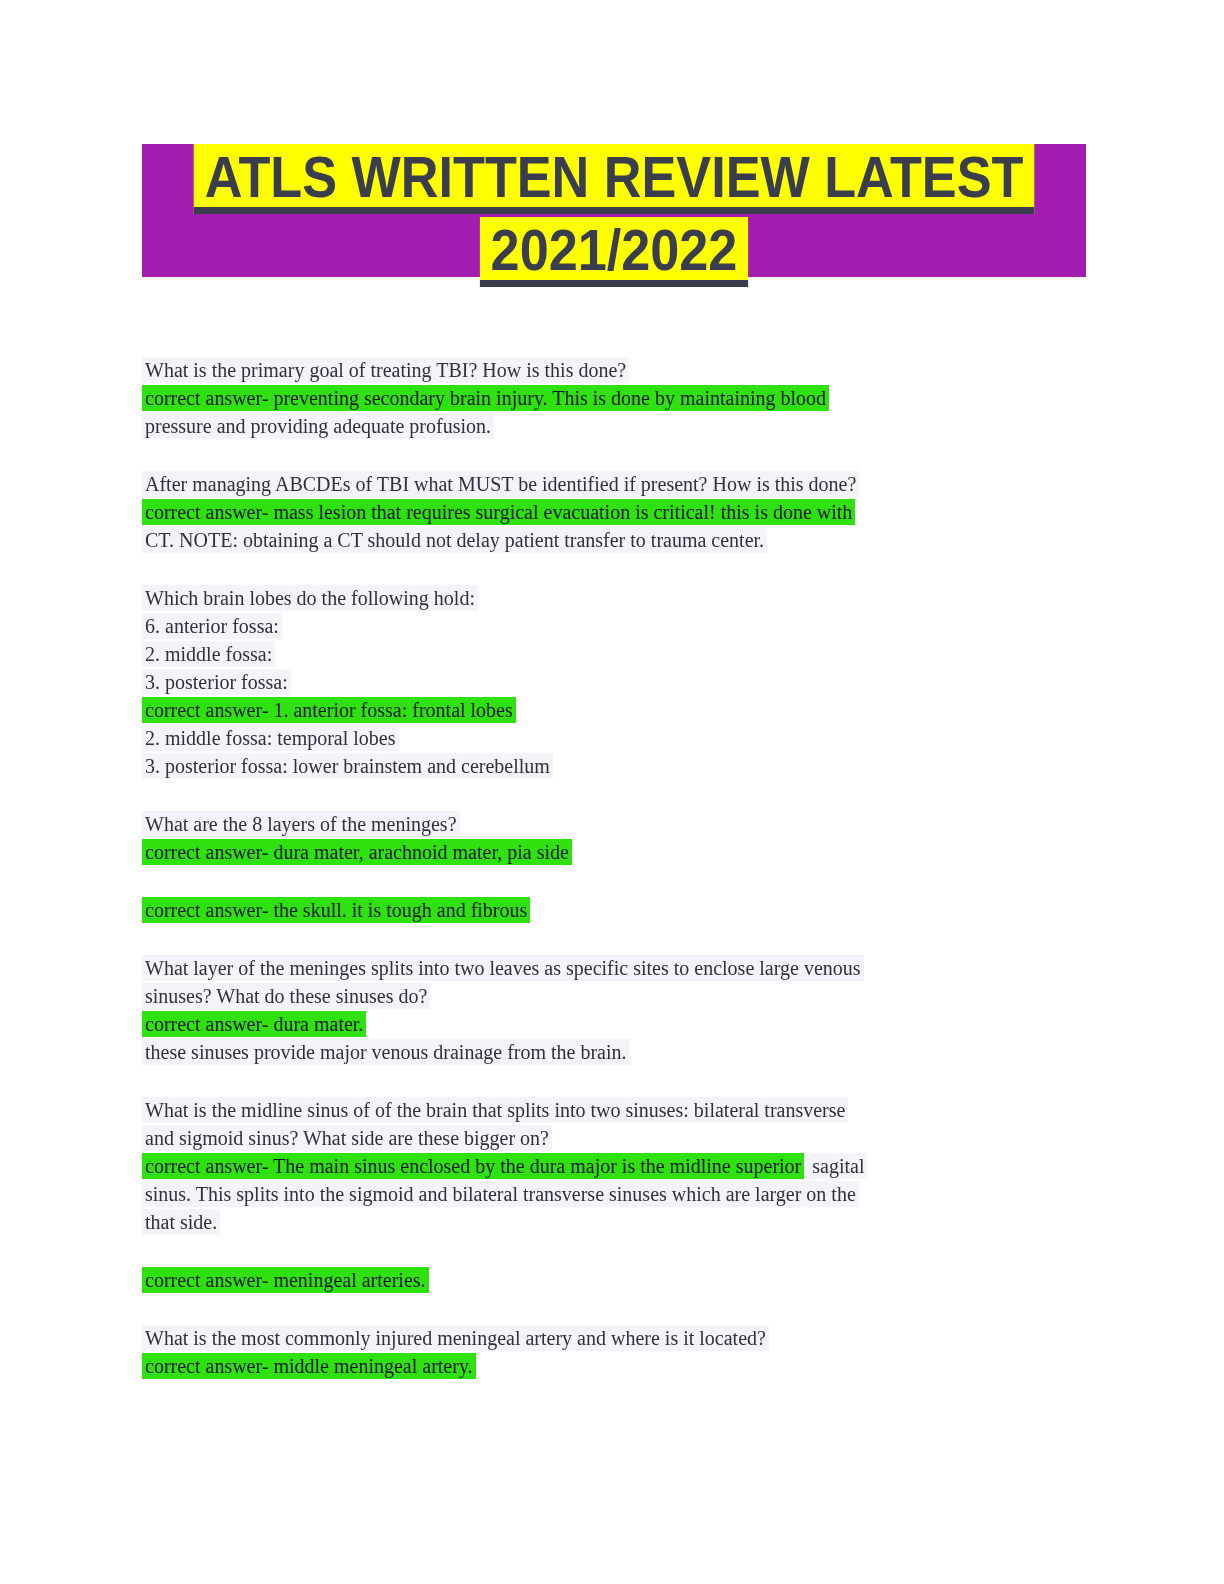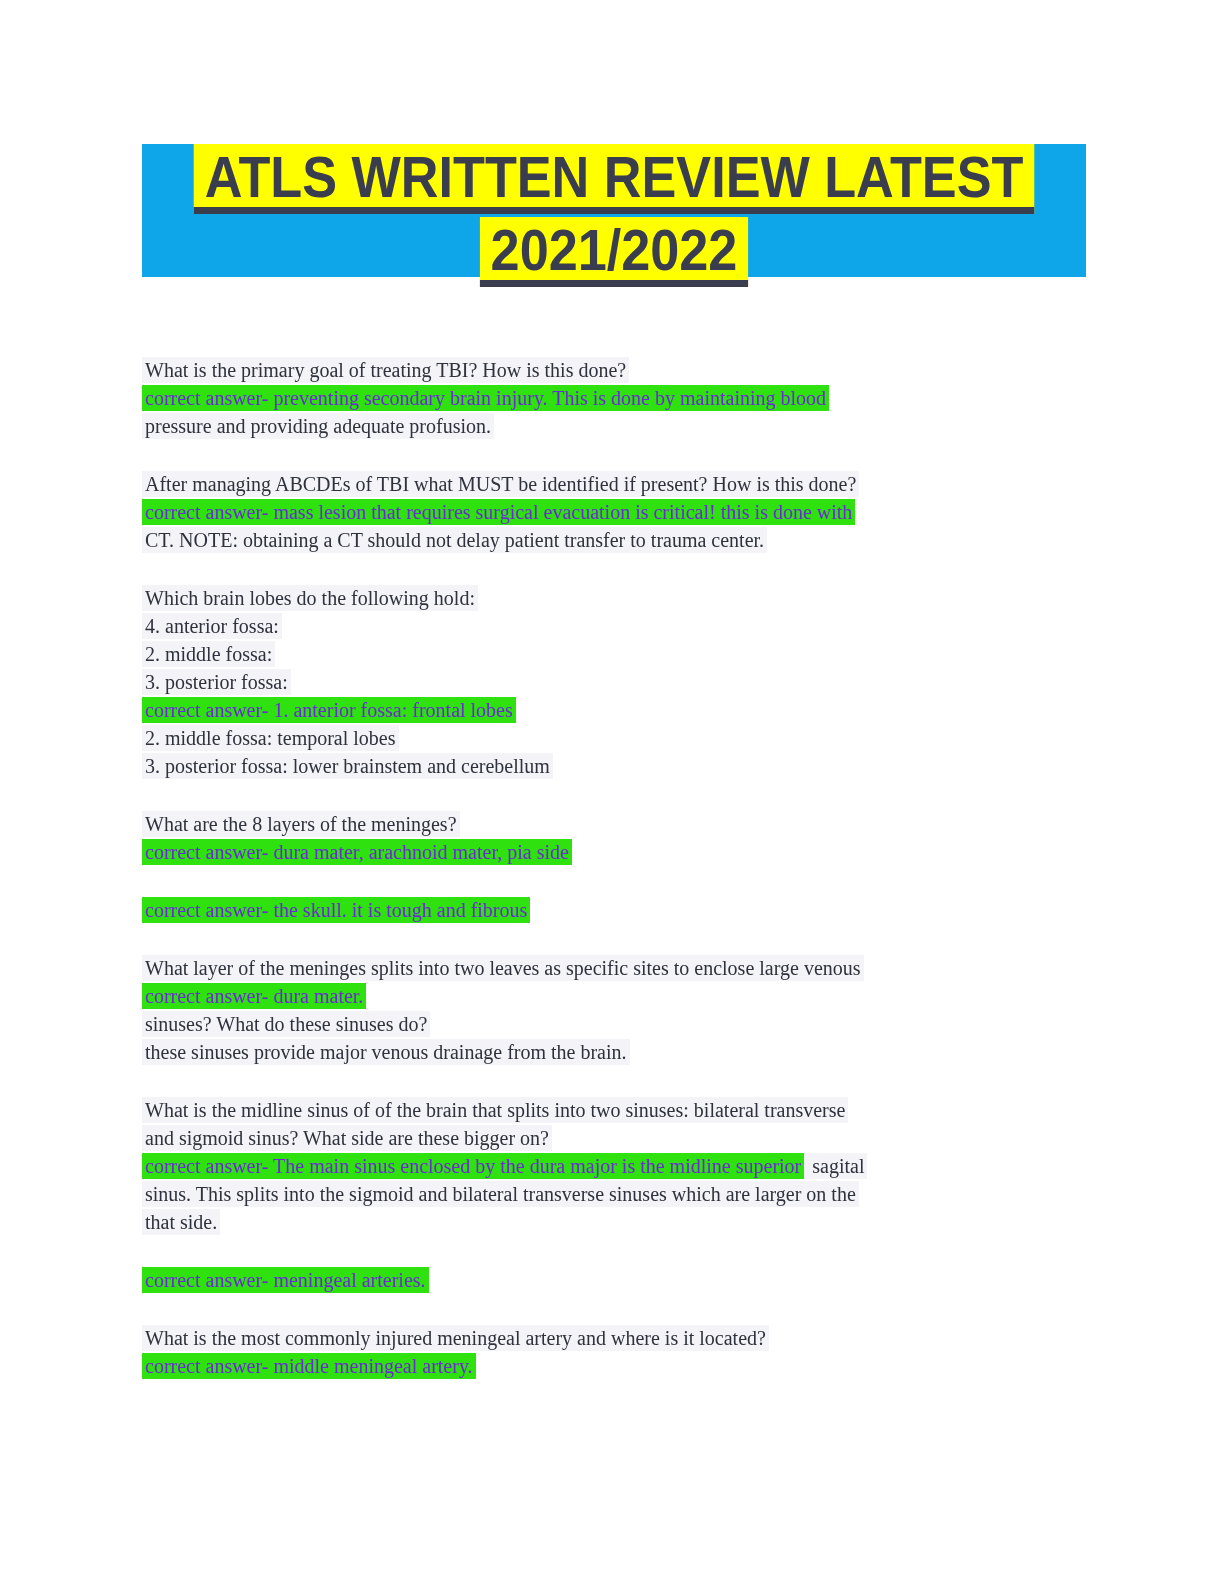--- a/index.html
+++ b/index.html
@@ -11,21 +11,21 @@
     overflow: hidden;
     font-family: "Liberation Serif", serif;
   }
   
   .title-block {
     position: absolute;
     left: 142px;
     top: 144px;
     width: 944px;
     height: 133px;
-    background: #0ea5e9;
+    background: #a21caf;
     text-align: center;
     overflow: visible;
   }
   .title-line {
     transform: scaleX(0.9);
     transform-origin: center top;
     white-space: nowrap;
   }
   .title-hl {
     display: inline-block;
@@ -49,21 +49,21 @@
   }
   .para { margin: 0 0 30px 0; }
   .line {
     white-space: pre;
     font-size: 20px;
     line-height: 28px;
     color: #2f323c;
   }
   .seg { padding: 2px 3px; }
   .hl-light { background: #f3f3f8; }
-  .hl-green { background: #2fe10e; color: #6d28d9; }
+  .hl-green { background: #2fe10e; color: #0f172a; }
 </style>
 </head>
 <body>
 
 <div class="page">
 
   <div class="title-block">
     <div class="title-line">
       <span class="title-hl">ATLS WRITTEN REVIEW LATEST</span>
     </div>
@@ -78,38 +78,38 @@
         <div class="line"><span class="seg hl-green">correct answer- preventing secondary brain injury. This is done by maintaining blood</span></div>
         <div class="line"><span class="seg hl-light">pressure and providing adequate profusion.</span></div>
       </div>
       <div class="para">
         <div class="line"><span class="seg hl-light">After managing ABCDEs of TBI what MUST be identified if present? How is this done?</span></div>
         <div class="line"><span class="seg hl-green">correct answer- mass lesion that requires surgical evacuation is critical! this is done with</span></div>
         <div class="line"><span class="seg hl-light">CT. NOTE: obtaining a CT should not delay patient transfer to trauma center.</span></div>
       </div>
       <div class="para">
         <div class="line"><span class="seg hl-light">Which brain lobes do the following hold:</span></div>
-        <div class="line"><span class="seg hl-light">4. anterior fossa:</span></div>
+        <div class="line"><span class="seg hl-light">6. anterior fossa:</span></div>
         <div class="line"><span class="seg hl-light">2. middle fossa:</span></div>
         <div class="line"><span class="seg hl-light">3. posterior fossa:</span></div>
         <div class="line"><span class="seg hl-green">correct answer- 1. anterior fossa: frontal lobes</span></div>
         <div class="line"><span class="seg hl-light">2. middle fossa: temporal lobes</span></div>
         <div class="line"><span class="seg hl-light">3. posterior fossa: lower brainstem and cerebellum</span></div>
       </div>
       <div class="para">
         <div class="line"><span class="seg hl-light">What are the 8 layers of the meninges?</span></div>
         <div class="line"><span class="seg hl-green">correct answer- dura mater, arachnoid mater, pia side</span></div>
       </div>
       <div class="para">
         <div class="line"><span class="seg hl-green">correct answer- the skull. it is tough and fibrous</span></div>
       </div>
       <div class="para">
         <div class="line"><span class="seg hl-light">What layer of the meninges splits into two leaves as specific sites to enclose large venous</span></div>
+        <div class="line"><span class="seg hl-light">sinuses? What do these sinuses do?</span></div>
         <div class="line"><span class="seg hl-green">correct answer- dura mater.</span></div>
-        <div class="line"><span class="seg hl-light">sinuses? What do these sinuses do?</span></div>
         <div class="line"><span class="seg hl-light">these sinuses provide major venous drainage from the brain.</span></div>
       </div>
       <div class="para">
         <div class="line"><span class="seg hl-light">What is the midline sinus of of the brain that splits into two sinuses: bilateral transverse</span></div>
         <div class="line"><span class="seg hl-light">and sigmoid sinus? What side are these bigger on?</span></div>
         <div class="line"><span class="seg hl-green">correct answer- The main sinus enclosed by the dura major is the midline superior</span><span class="seg hl-light"> sagital</span></div>
         <div class="line"><span class="seg hl-light">sinus. This splits into the sigmoid and bilateral transverse sinuses which are larger on the</span></div>
         <div class="line"><span class="seg hl-light">that side.</span></div>
       </div>
       <div class="para">

